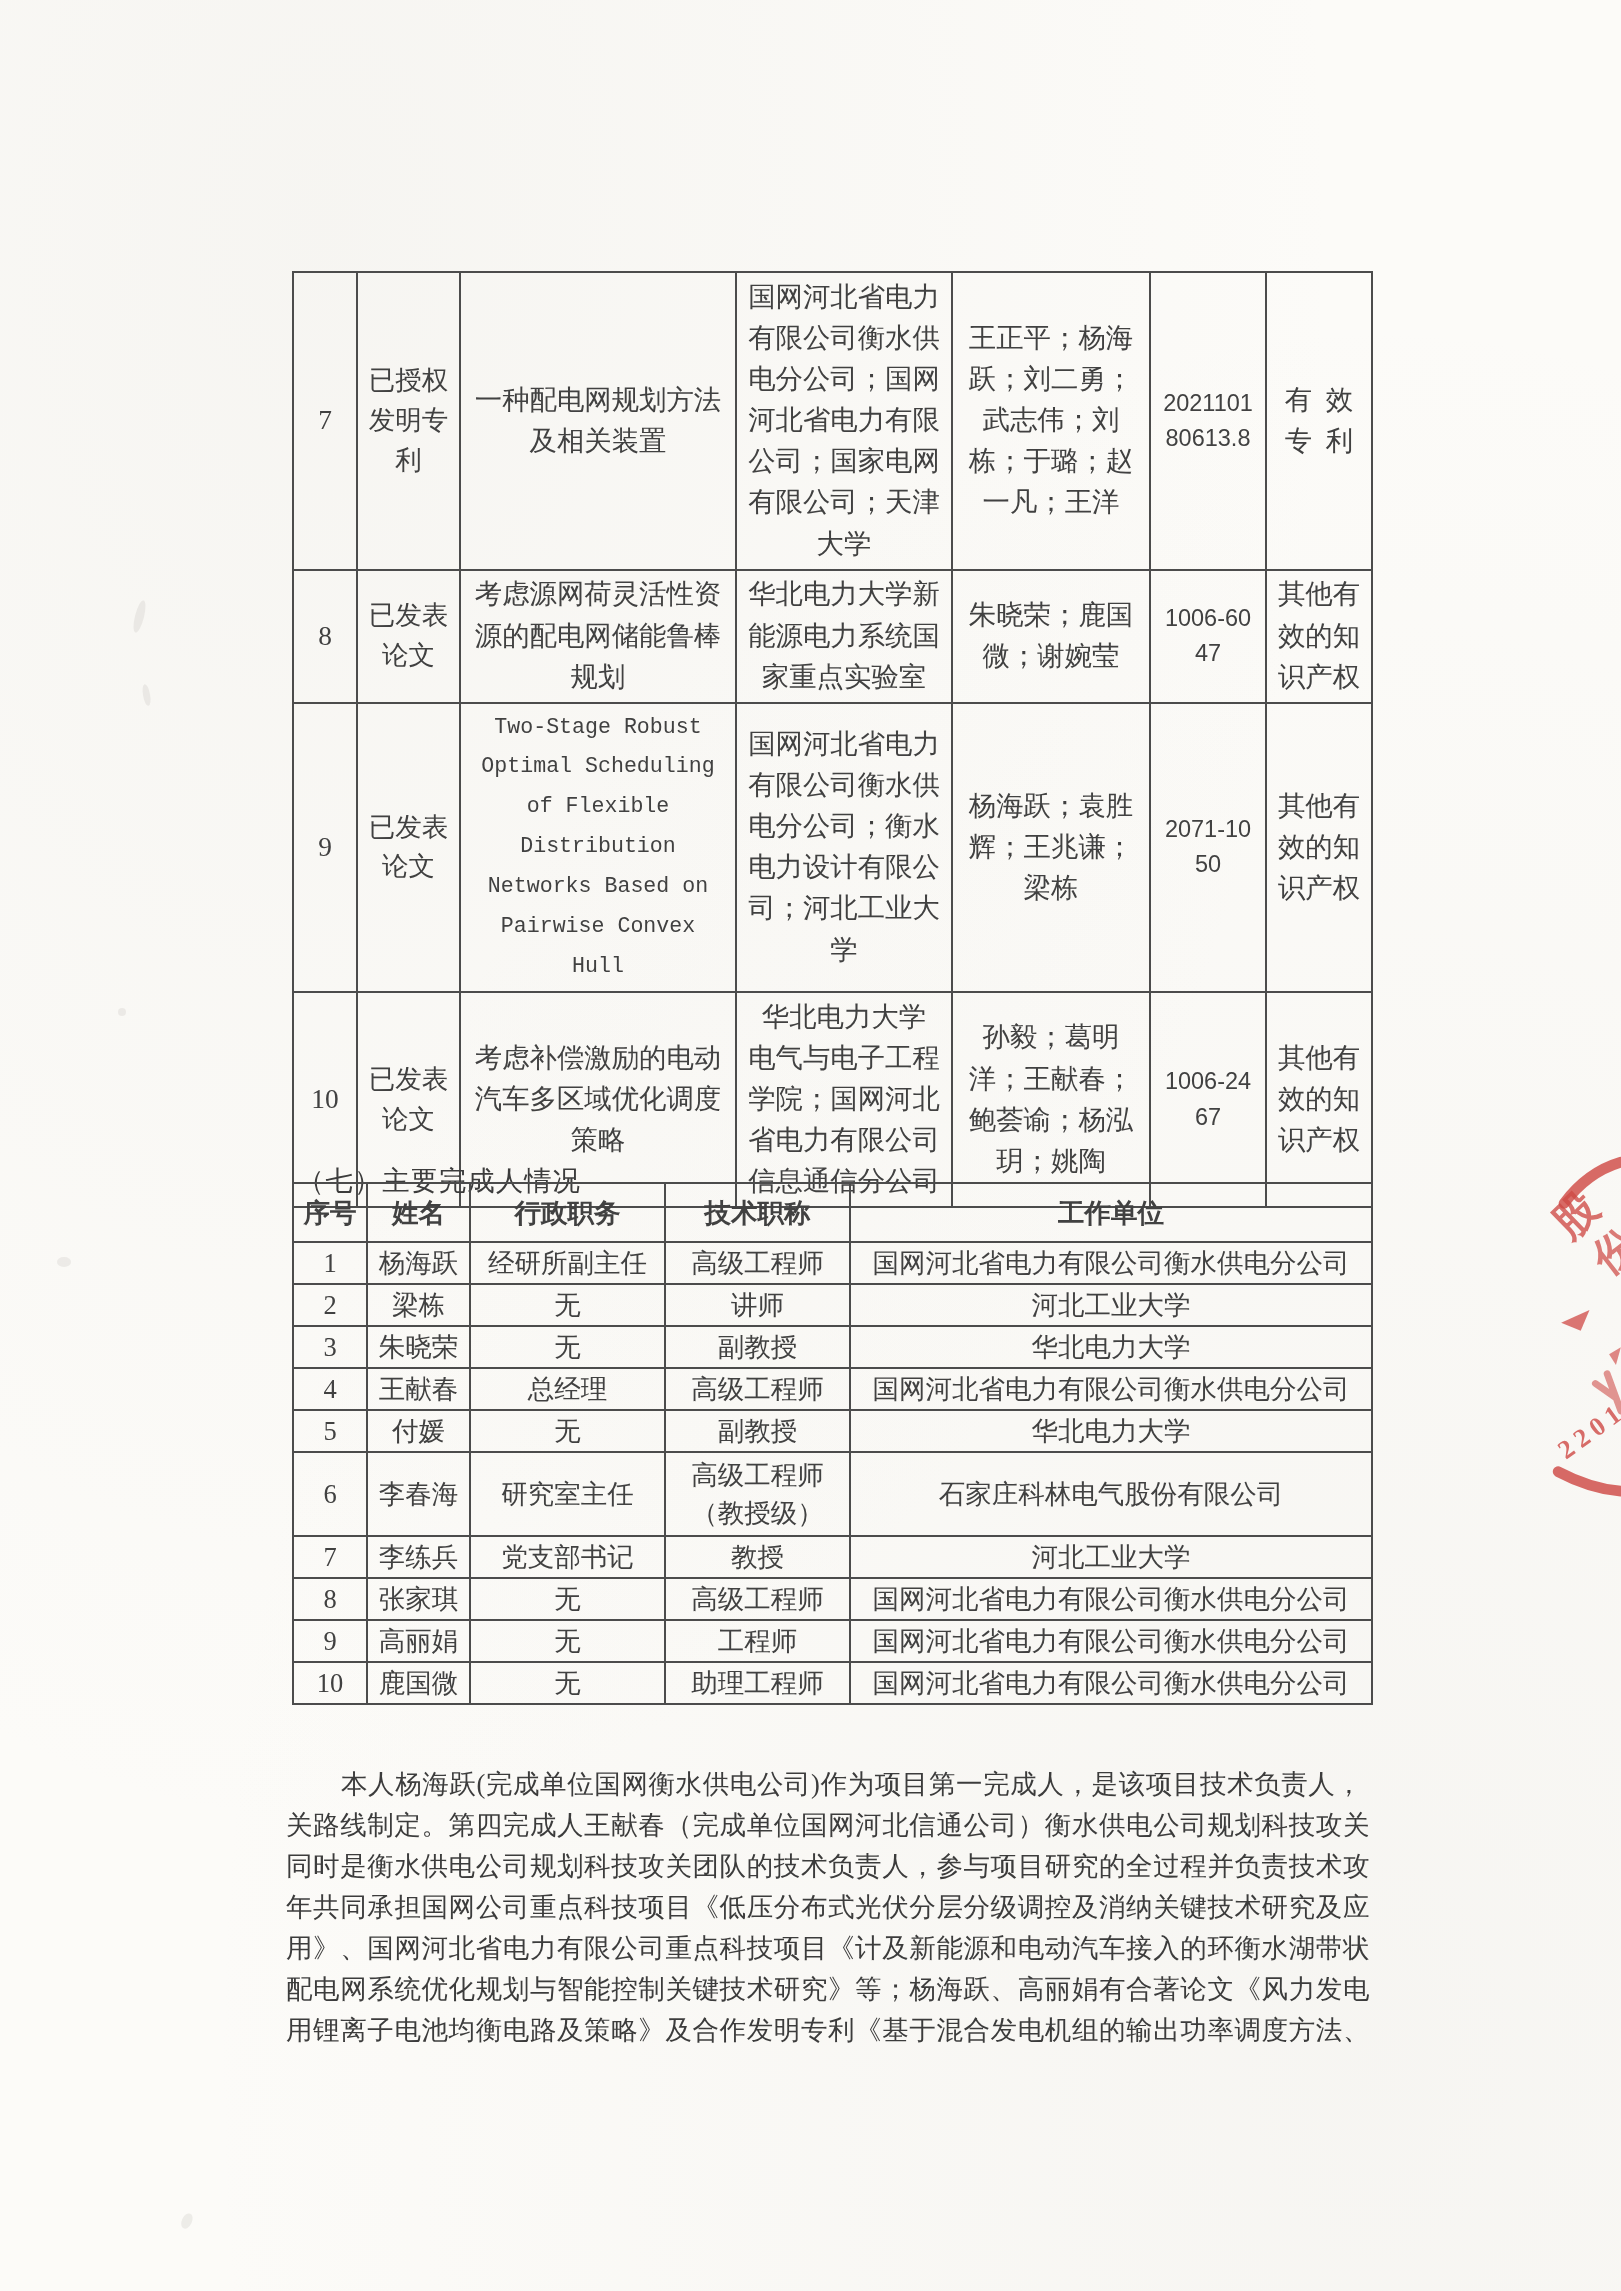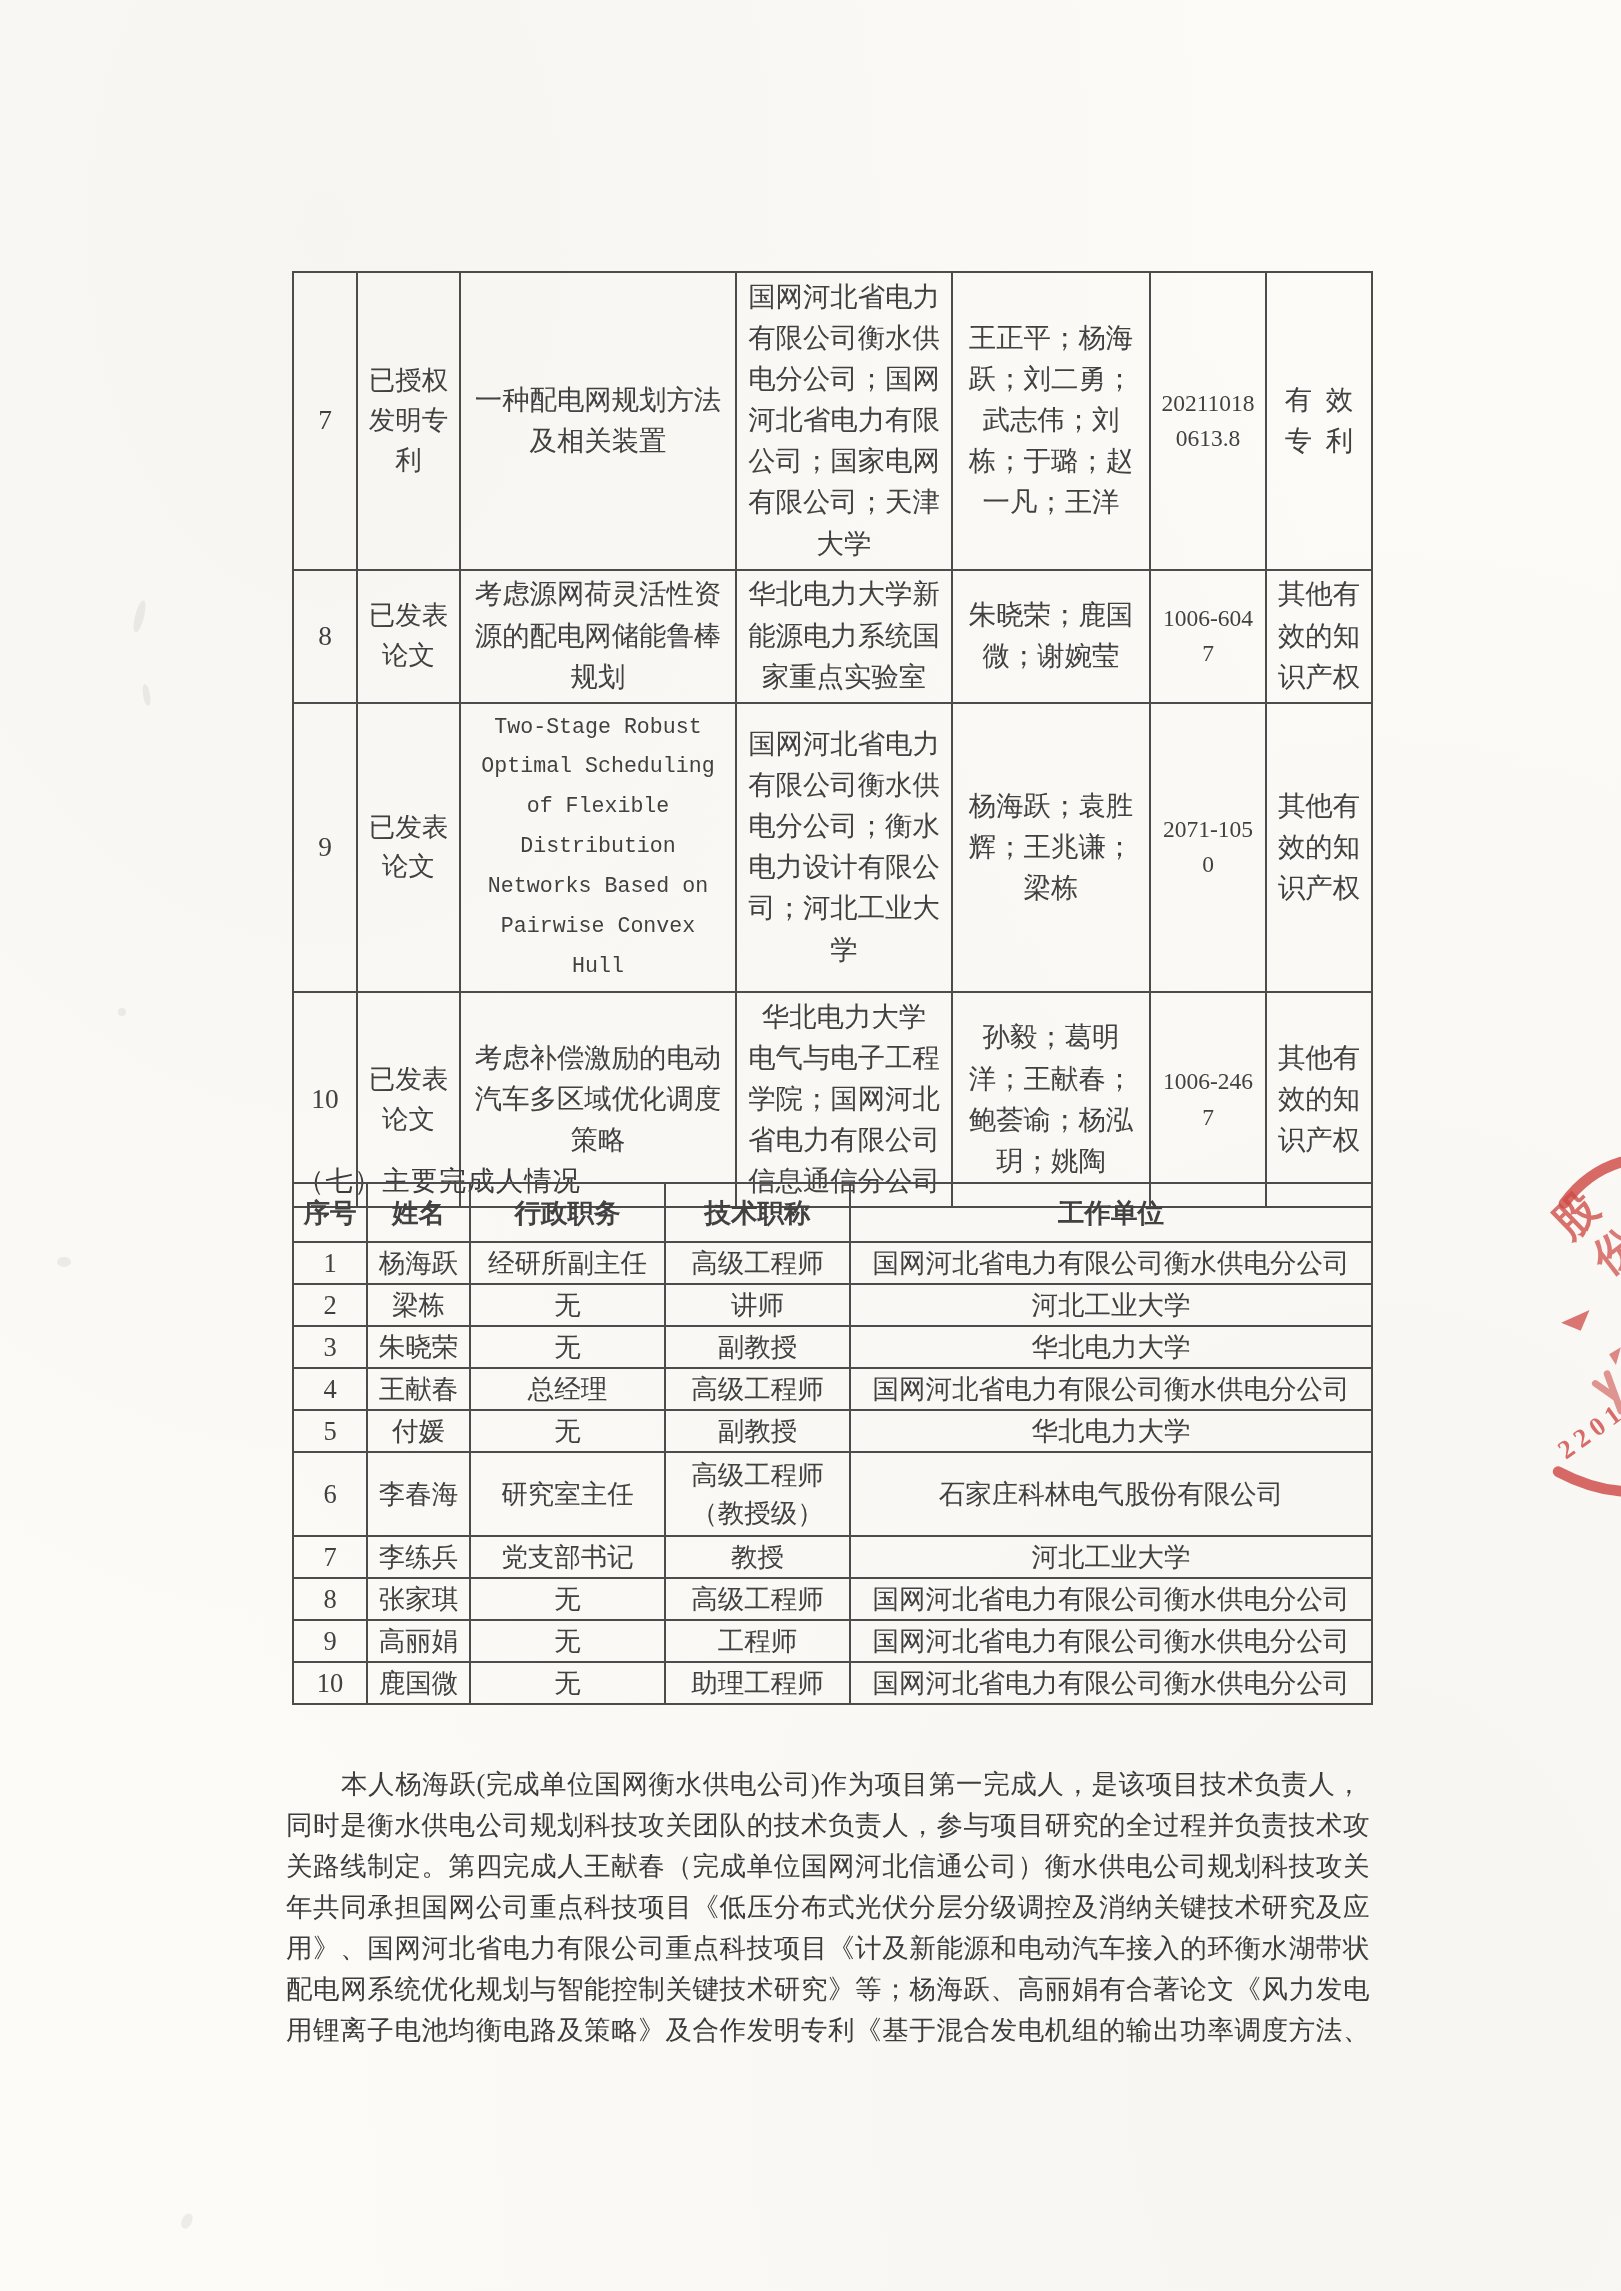--- a/index.html
+++ b/index.html
@@ -18,21 +18,21 @@
   .ip-table{position:absolute;left:292px;top:271px;width:1078px;}
   .ip-table td{
     border:2px solid #4c4c4c;text-align:center;vertical-align:middle;
     font-size:27.4px;line-height:1.5;padding:3.9px 8.8px;color:#414141;
     word-break:break-word;overflow:hidden;
   }
   .ip-table tr.r7{height:247px;} .ip-table tr.r8{height:127px;}
   .ip-table tr.r9{height:235px;} .ip-table tr.r10{height:213px;}
   .ip-table td.cat{font-size:26.5px;padding:3.9px 5.9px;border-radius:12px;}
   .ip-table td.num{
-    font-family:Liberation Serif, serif;
+    font-family:Liberation Sans, sans-serif;
     font-size:23.5px;word-break:break-all;padding:3.9px 7.8px;letter-spacing:0;margin-left:42px;
   }
   .ip-table td.en{
     font-family:"Liberation Mono","DejaVu Sans Mono",monospace;
     font-size:21.6px;line-height:1.85;word-break:normal;
   }
   .ip-table td.stat{font-size:27.4px;padding:3.9px 5.9px;}
   .ip-table td.spread{letter-spacing:13.7px;padding:3.9px 0 3.9px 13.7px;}
   
   .contrib-table{position:absolute;left:292px;top:1182px;width:1080px;}
@@ -206,22 +206,22 @@
         <td>无</td>
         <td>助理工程师</td>
         <td>国网河北省电力有限公司衡水供电分公司</td>
       </tr>
     </tbody>
   </table>
 
 
   <div class="para">
     <div class="line first">本人杨海跃(完成单位国网衡水供电公司)作为项目第一完成人，是该项目技术负责人，</div>
+    <div class="line">关路线制定。第四完成人王献春（完成单位国网河北信通公司）衡水供电公司规划科技攻关</div>
     <div class="line">同时是衡水供电公司规划科技攻关团队的技术负责人，参与项目研究的全过程并负责技术攻</div>
-    <div class="line">关路线制定。第四完成人王献春（完成单位国网河北信通公司）衡水供电公司规划科技攻关</div>
     <div class="line">年共同承担国网公司重点科技项目《低压分布式光伏分层分级调控及消纳关键技术研究及应</div>
     <div class="line">用》、国网河北省电力有限公司重点科技项目《计及新能源和电动汽车接入的环衡水湖带状</div>
     <div class="line">配电网系统优化规划与智能控制关键技术研究》等；杨海跃、高丽娟有合著论文《风力发电</div>
     <div class="line">用锂离子电池均衡电路及策略》及合作发明专利《基于混合发电机组的输出功率调度方法、</div>
   </div>
 
   <div class="stamp">
     <svg width="108" height="421" viewBox="0 0 110 430">
       <g fill="none" stroke="#cf4a46" stroke-linecap="round" opacity="0.82">
         <path d="M 110 36 Q 76 46 52 78" stroke-width="11"></path>

